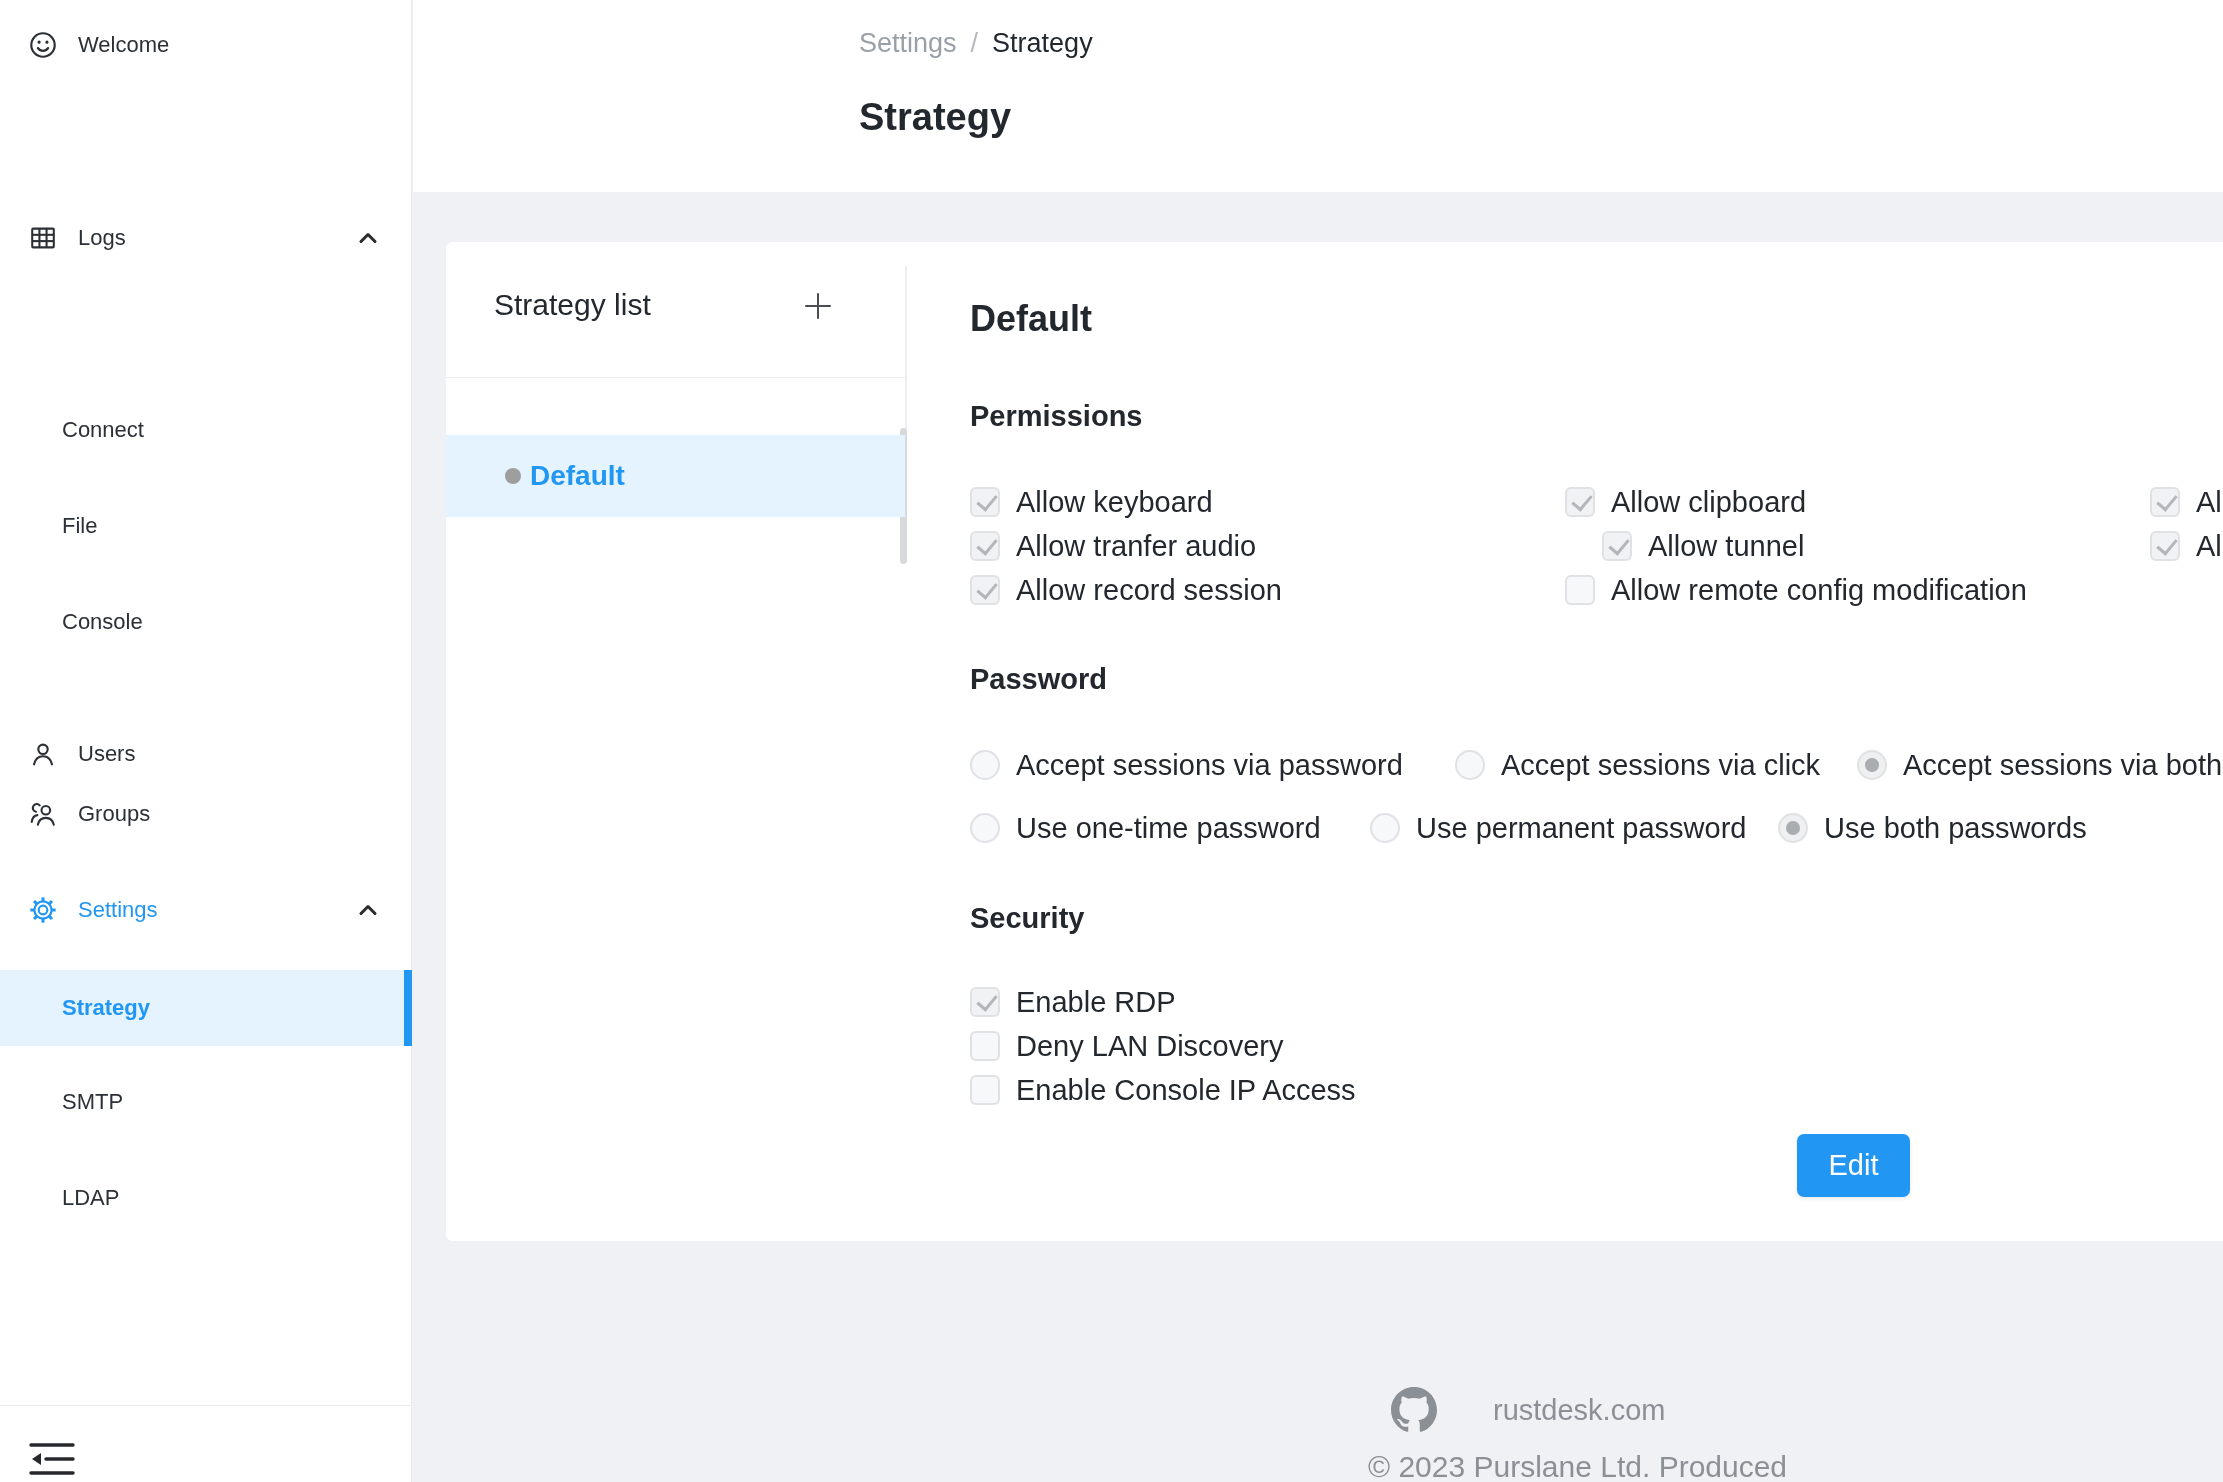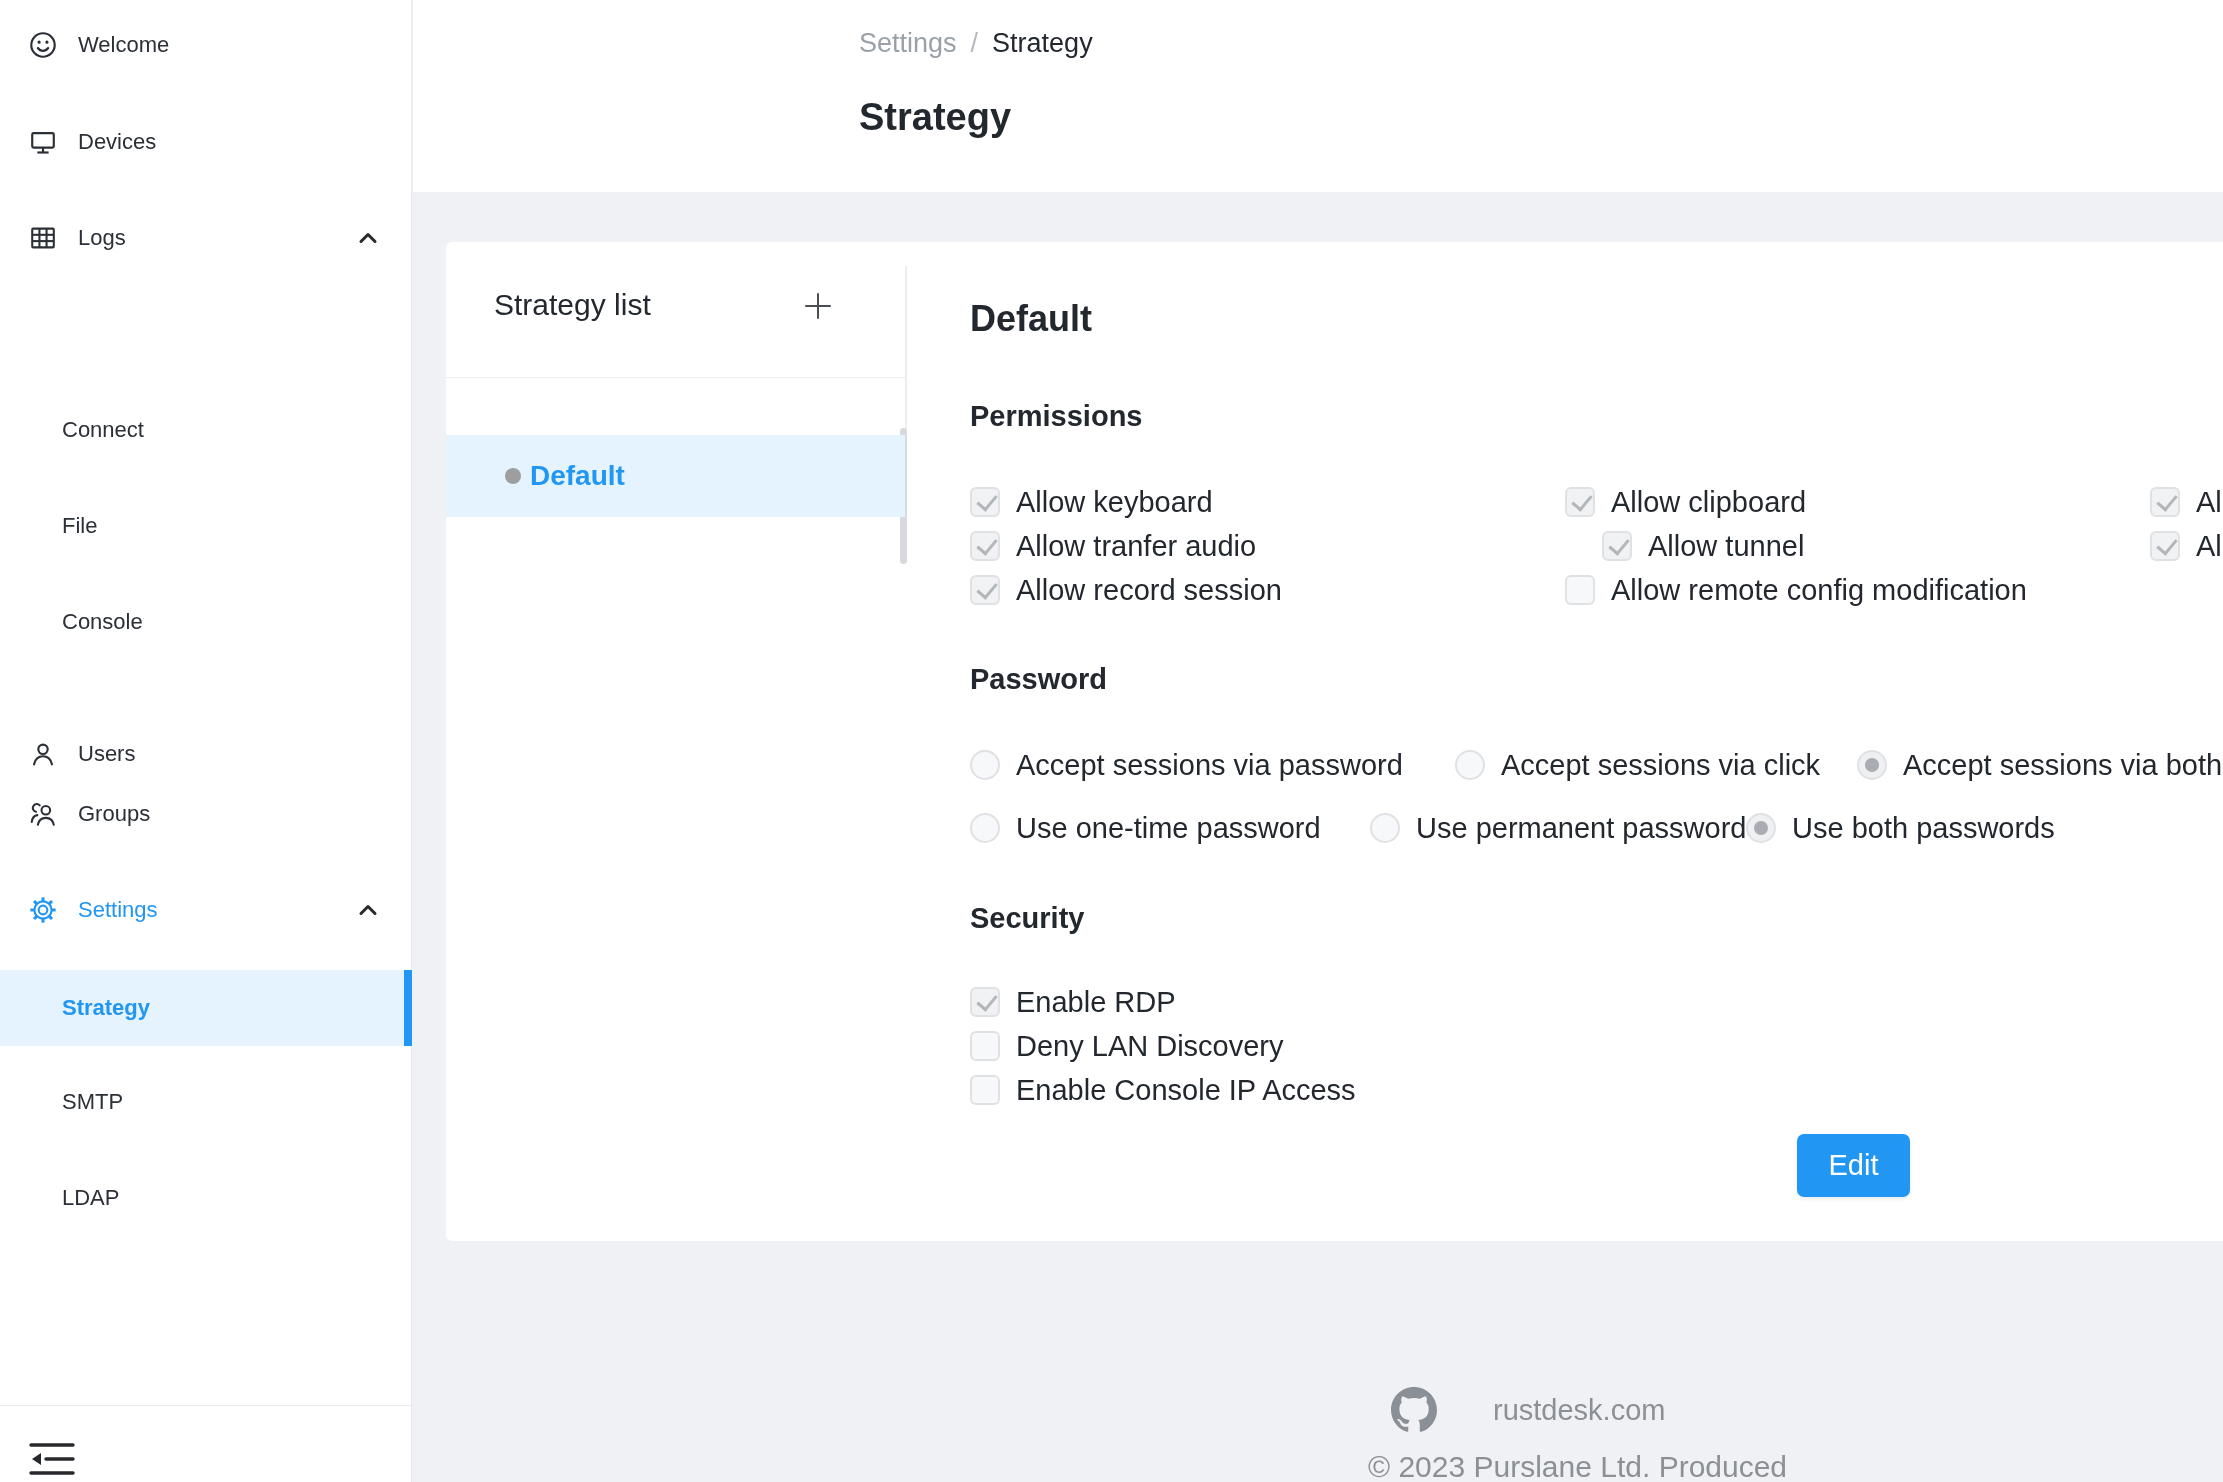--- a/index.html
+++ b/index.html
@@ -70,30 +70,20 @@
         <svg width="30" height="30" viewBox="0 0 32 32" fill="none" stroke="currentColor" stroke-width="2.3">
           <circle cx="16" cy="16" r="12.5"></circle>
           <circle cx="11.8" cy="13" r="0.8" fill="currentColor" stroke-width="1.8"></circle>
           <circle cx="20.2" cy="13" r="0.8" fill="currentColor" stroke-width="1.8"></circle>
           <path d="M10.5 19.2c1.5 2 3.2 3 5.5 3s4-1 5.5-3" stroke-linecap="round"></path>
         </svg>
       </span>
       <span class="s-label">Welcome</span>
     </div>
 
-    <div class="side-item" style="top:104px;">
-      <span class="s-icon">
-        <svg width="30" height="30" viewBox="0 0 32 32" fill="none" stroke="currentColor" stroke-width="2.3">
-          <rect x="4.5" y="6.5" width="23" height="15.5" rx="1.5"></rect>
-          <line x1="16" y1="22" x2="16" y2="27"></line>
-          <line x1="10" y1="27.2" x2="22" y2="27.2"></line>
-        </svg>
-      </span>
-      <span class="s-label">Devices</span>
-    </div>
 
     <div class="side-item" style="top:200px;">
       <span class="s-icon">
         <svg width="30" height="30" viewBox="0 0 32 32" fill="none" stroke="currentColor" stroke-width="2.2">
           <rect x="4.5" y="6" width="23" height="20" rx="1"></rect>
           <line x1="12.2" y1="6" x2="12.2" y2="26"></line>
           <line x1="19.8" y1="6" x2="19.8" y2="26"></line>
           <line x1="4.5" y1="12.6" x2="27.5" y2="12.6"></line>
           <line x1="4.5" y1="19.3" x2="27.5" y2="19.3"></line>
         </svg>
@@ -266,21 +256,21 @@
     </div>
 
     <div class="ctrl-row" style="left:524px;top:571px;">
       <span class="rd"></span>
       <span class="lbl">Use one-time password</span>
     </div>
     <div class="ctrl-row" style="left:924px;top:571px;">
       <span class="rd"></span>
       <span class="lbl">Use permanent password</span>
     </div>
-    <div class="ctrl-row" style="left:1300px;top:571px;">
+    <div class="ctrl-row" style="left:1332px;top:571px;">
       <span class="rd selected"></span>
       <span class="lbl">Use both passwords</span>
     </div>
 
     <div class="section-h" style="top:660px;">Security</div>
 
     <div class="ctrl-row" style="left:524px;top:745px;">
       <span class="cb checked"></span>
       <span class="lbl">Enable RDP</span>
     </div>

